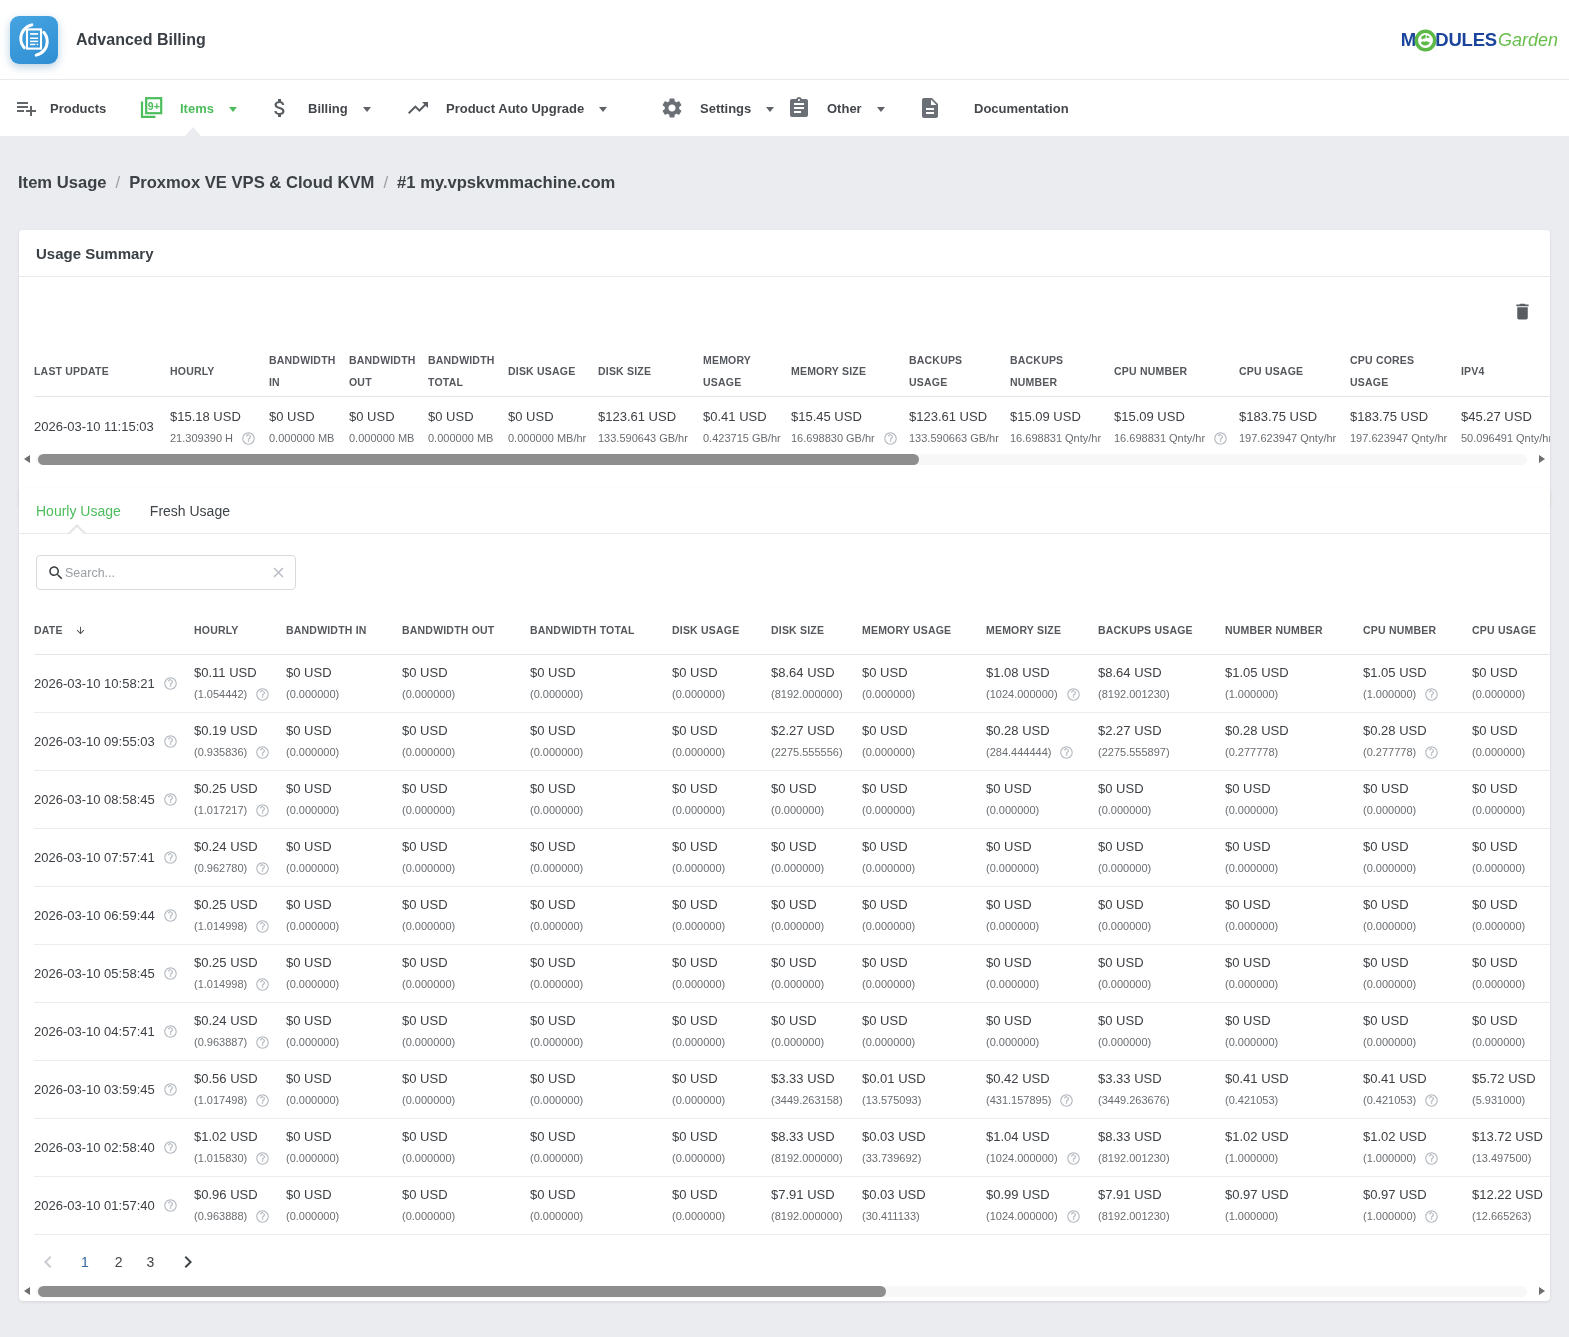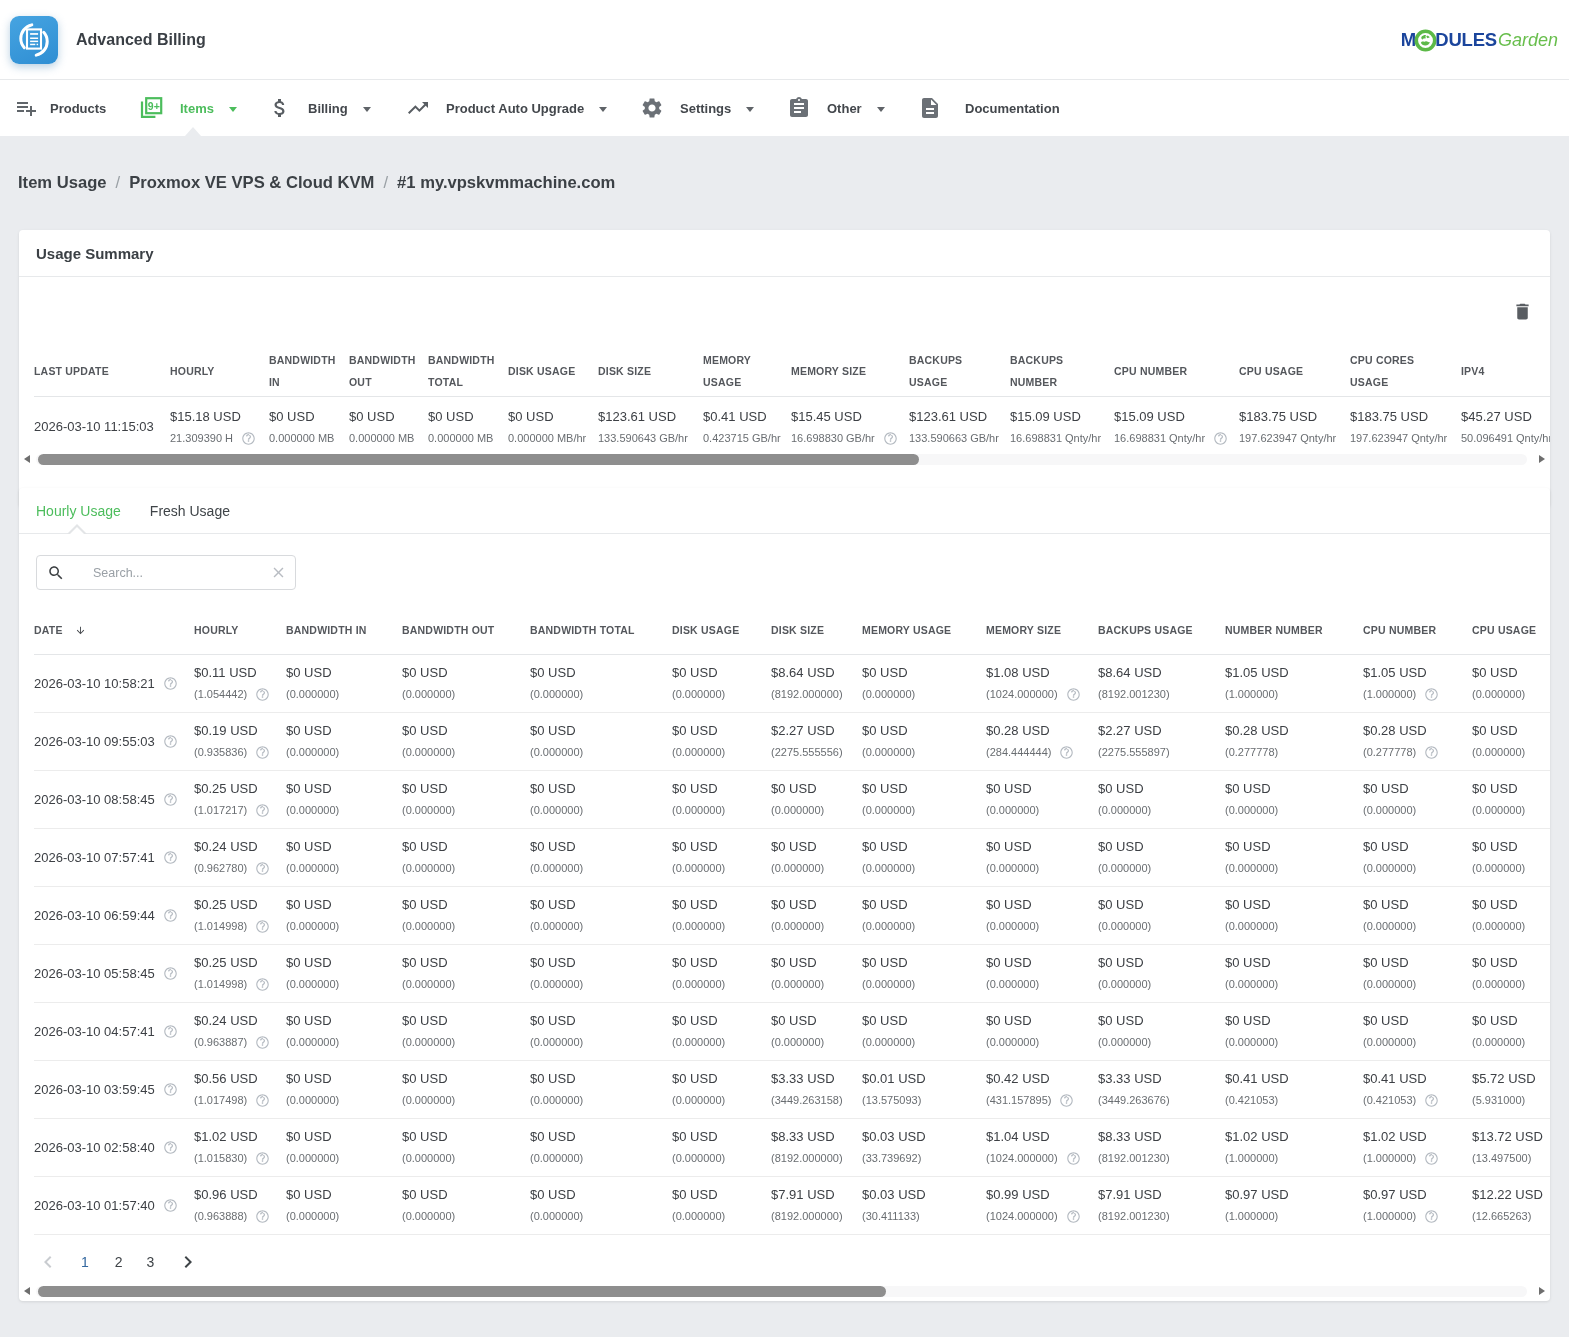--- a/index.html
+++ b/index.html
@@ -34,21 +34,21 @@
 .hscroll { position:absolute; height:11px; border-radius:6px; background:#8e8e8e; }
 .htrack { position:absolute; height:11px; border-radius:6px; background:#f7f7f8; }
 .arrow-l { position:absolute; width:0; height:0; border-top:4.5px solid transparent; border-bottom:4.5px solid transparent; border-right:6.5px solid #6e6e6e; }
 .arrow-r { position:absolute; width:0; height:0; border-top:4.5px solid transparent; border-bottom:4.5px solid transparent; border-left:6.5px solid #6e6e6e; }
 .tabs { height:46px; border-bottom:1px solid #e7e9eb; display:flex; align-items:center; padding-left:17px; font-size:14px; }
 .tab1 { color:#4cbd5c; }
 .tab2 { color:#3f4448; margin-left:29px; }
 .notch2 { position:absolute; left:49.75px; top:38.5px; width:0; height:0; border-left:8px solid transparent; border-right:8px solid transparent; border-bottom:8px solid #fff; z-index:2; }
 .notchb { position:absolute; left:47.75px; top:36px; width:0; height:0; border-left:10px solid transparent; border-right:10px solid transparent; border-bottom:10px solid #e3e5e7; }
 .search { position:absolute; left:17px; top:67px; width:260px; height:35px; border:1px solid #d8dadd; border-radius:4px; display:flex; align-items:center; }
-.search .ph { color:#9aa0a6; font-size:12.5px; margin-left:28px; flex:1; }
+.search .ph { color:#9aa0a6; font-size:12.5px; margin-left:0; flex:1; }
 .htable { position:absolute; left:15px; top:118px; width:1516px; overflow:hidden; }
 .hth { height:49px; font-size:10.5px; font-weight:bold; color:#54575c; letter-spacing:.2px; border-bottom:1px solid #e4e6e8; }
 .hrow { display:flex; align-items:center; height:58px; border-bottom:1px solid #ececec; }
 .hrow .scell { display:flex; flex-direction:column; justify-content:center; }
 .hrow .scell.dc { flex-direction:row; align-items:center; justify-content:flex-start; }
 .datecell { display:inline-flex; align-items:center; font-size:13px; color:#3d4045; white-space:nowrap; }
 .pag { position:absolute; left:17px; top:747px; height:53px; display:flex; align-items:center; font-size:14px; color:#3f4448; }
 </style></head>
 <body>
 <div class="topbar">
@@ -98,39 +98,39 @@
       <span class="lbl" style="margin-left:16px">Billing</span>
       <span class="caret"></span>
     </div>
 <div class="nav" style="left:406px">
       <svg width="24" height="24" viewBox="0 0 24 24" fill="#585d62">
         <path d="M16 6l2.29 2.29-4.88 4.88-4-4L2 16.59 3.41 18l6-6 4 4 6.3-6.29L22 12V6z"></path>
       </svg>
       <span class="lbl" style="margin-left:16px">Product Auto Upgrade</span>
       <span class="caret"></span>
     </div>
-<div class="nav" style="left:640px">
+<div class="nav" style="left:660px">
       <svg width="24" height="24" viewBox="0 0 24 24" fill="#6b7076">
         <path d="M19.14 12.94c.04-.3.06-.61.06-.94 0-.32-.02-.64-.07-.94l2.03-1.58c.18-.14.23-.41.12-.61l-1.92-3.32c-.12-.22-.37-.29-.59-.22l-2.39.96c-.5-.38-1.03-.7-1.62-.94l-.36-2.54c-.04-.24-.24-.41-.48-.41h-3.84c-.24 0-.43.17-.47.41l-.36 2.54c-.59.24-1.13.57-1.62.94l-2.39-.96c-.22-.08-.47 0-.59.22L2.74 8.87c-.12.21-.08.47.12.61l2.03 1.58c-.05.3-.09.63-.09.94s.02.64.07.94l-2.03 1.58c-.18.14-.23.41-.12.61l1.92 3.32c.12.22.37.29.59.22l2.39-.96c.5.38 1.03.7 1.62.94l.36 2.54c.05.24.24.41.48.41h3.84c.24 0 .44-.17.47-.41l.36-2.54c.59-.24 1.13-.56 1.62-.94l2.39.96c.22.08.47 0 .59-.22l1.92-3.32c.12-.22.07-.47-.12-.61l-2.01-1.58zM12 15.6c-1.98 0-3.6-1.62-3.6-3.6s1.62-3.6 3.6-3.6 3.6 1.62 3.6 3.6-1.62 3.6-3.6 3.6z"></path>
       </svg>
       <span class="lbl" style="margin-left:16px">Settings</span>
       <span class="caret"></span>
     </div>
 <div class="nav" style="left:787px">
       <svg width="24" height="24" viewBox="0 0 24 24" fill="#6b7076">
         <path d="M19 3h-4.18C14.4 1.84 13.3 1 12 1c-1.3 0-2.4.84-2.82 2H5c-1.1 0-2 .9-2 2v14c0 1.1.9 2 2 2h14c1.1 0 2-.9 2-2V5c0-1.1-.9-2-2-2zm-7 0c.55 0 1 .45 1 1s-.45 1-1 1-1-.45-1-1 .45-1 1-1zm2 14H7v-2h7v2zm3-4H7v-2h10v2zm0-4H7V7h10v2z"></path>
       </svg>
       <span class="lbl" style="margin-left:16px">Other</span>
       <span class="caret"></span>
     </div>
 <div class="nav" style="left:918px">
       <svg width="24" height="24" viewBox="0 0 24 24" fill="#6b7076">
         <path d="M14 2H6c-1.1 0-1.99.9-1.99 2L4 20c0 1.1.89 2 1.99 2H18c1.1 0 2-.9 2-2V8l-6-6zm2 16H8v-2h8v2zm0-4H8v-2h8v2zm-3-5V3.5L18.5 9H13z"></path>
       </svg>
-      <span class="lbl" style="margin-left:23px">Documentation</span>
+      <span class="lbl" style="margin-left:32px">Documentation</span>
     </div>
 </div>
 <div class="notch"></div>
 <div class="breadcrumb">
     <span>Item Usage</span>
     <span class="sep">/</span>
     <span>Proxmox VE VPS &amp; Cloud KVM</span>
     <span class="sep">/</span>
     <span>#1 my.vpskvmmachine.com</span>
   </div>

